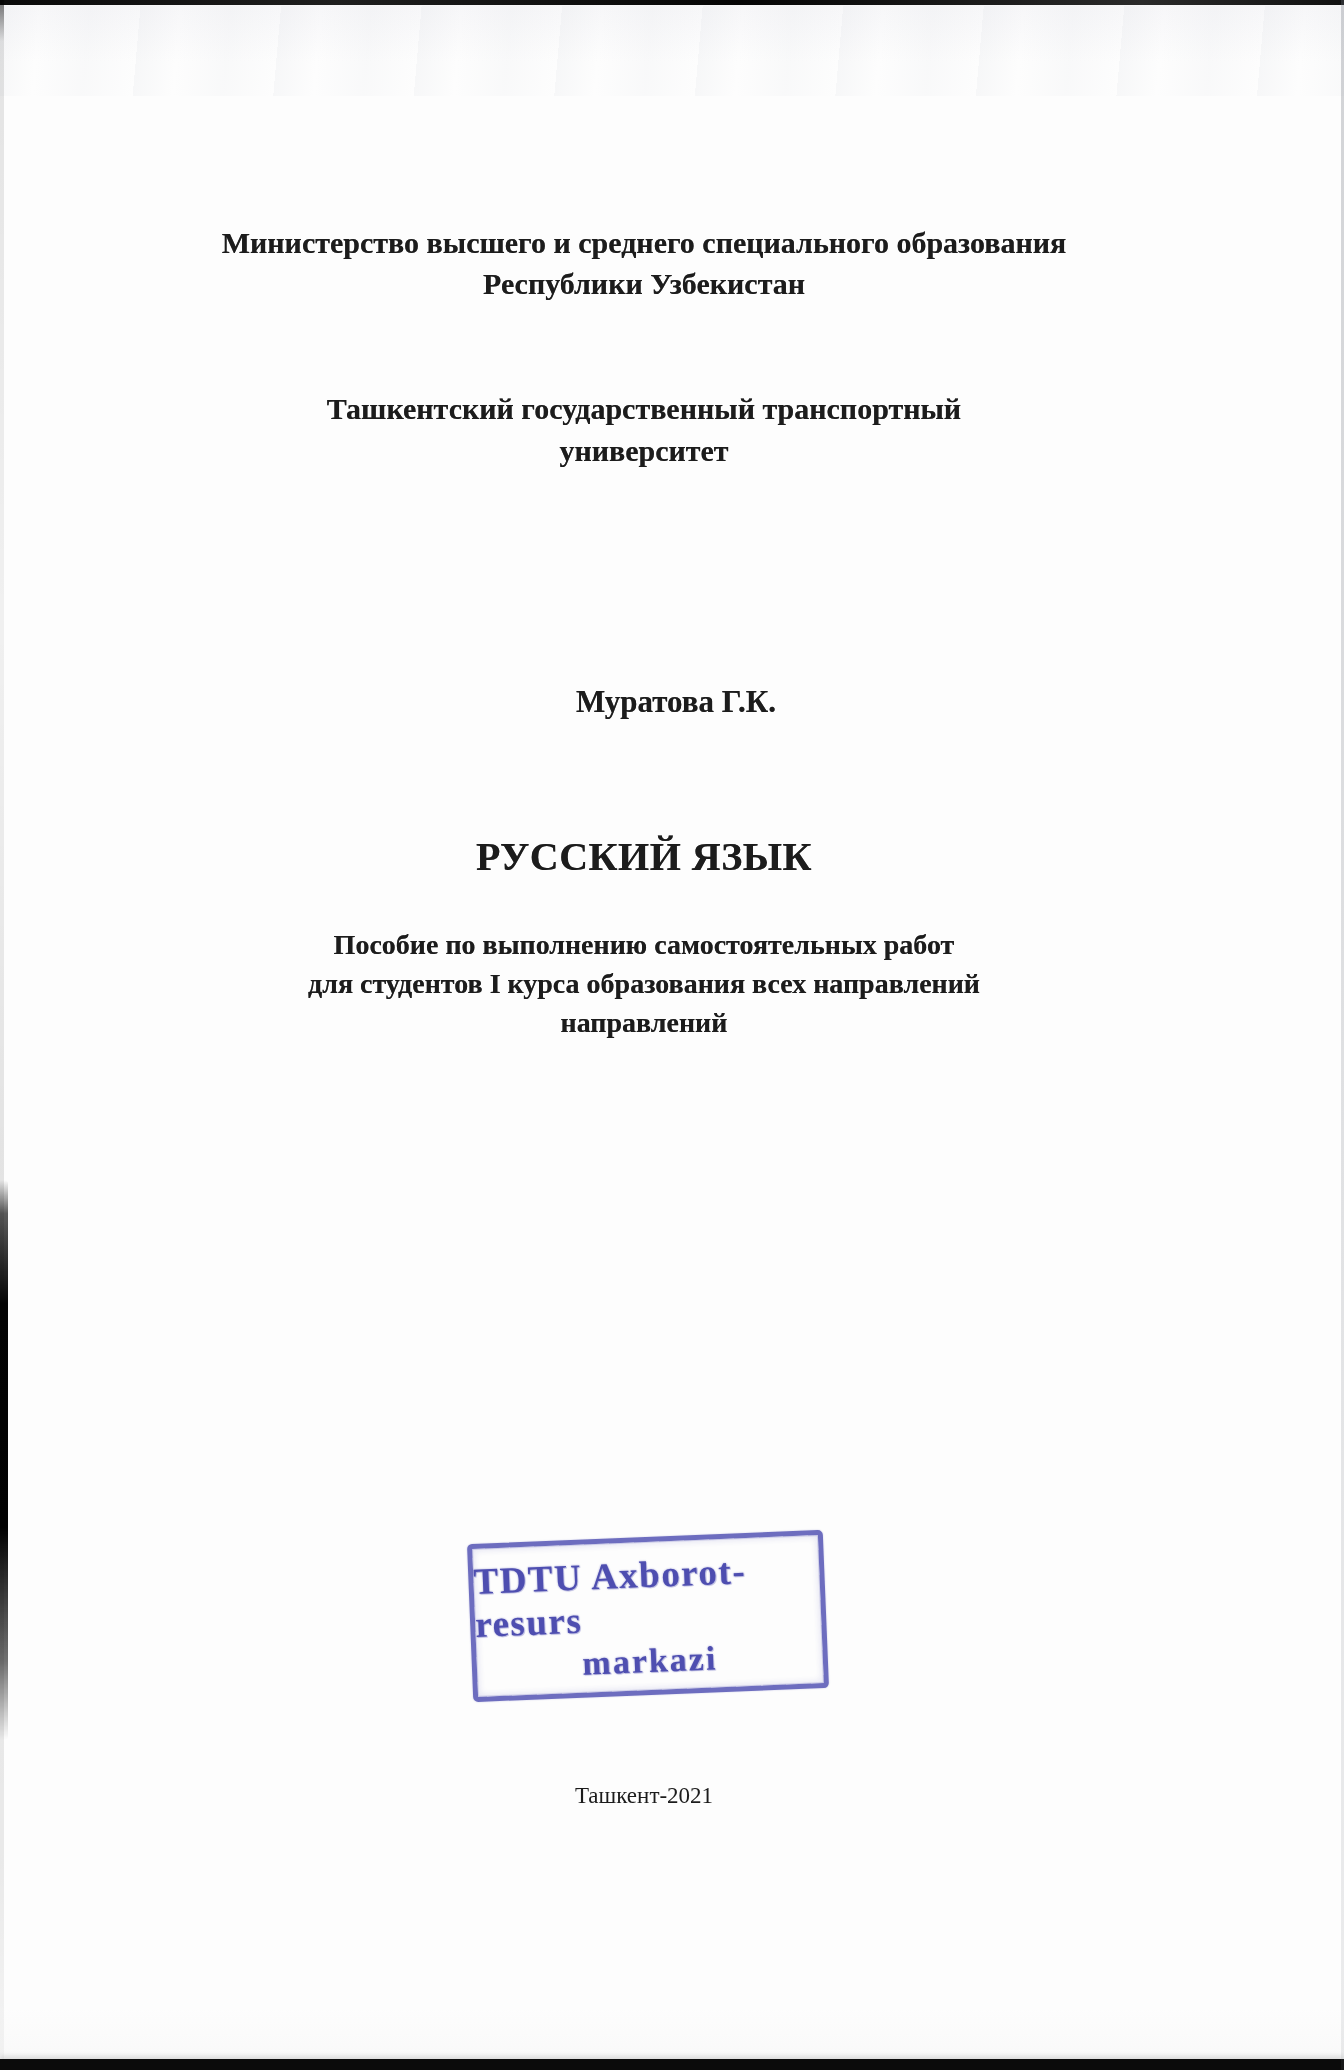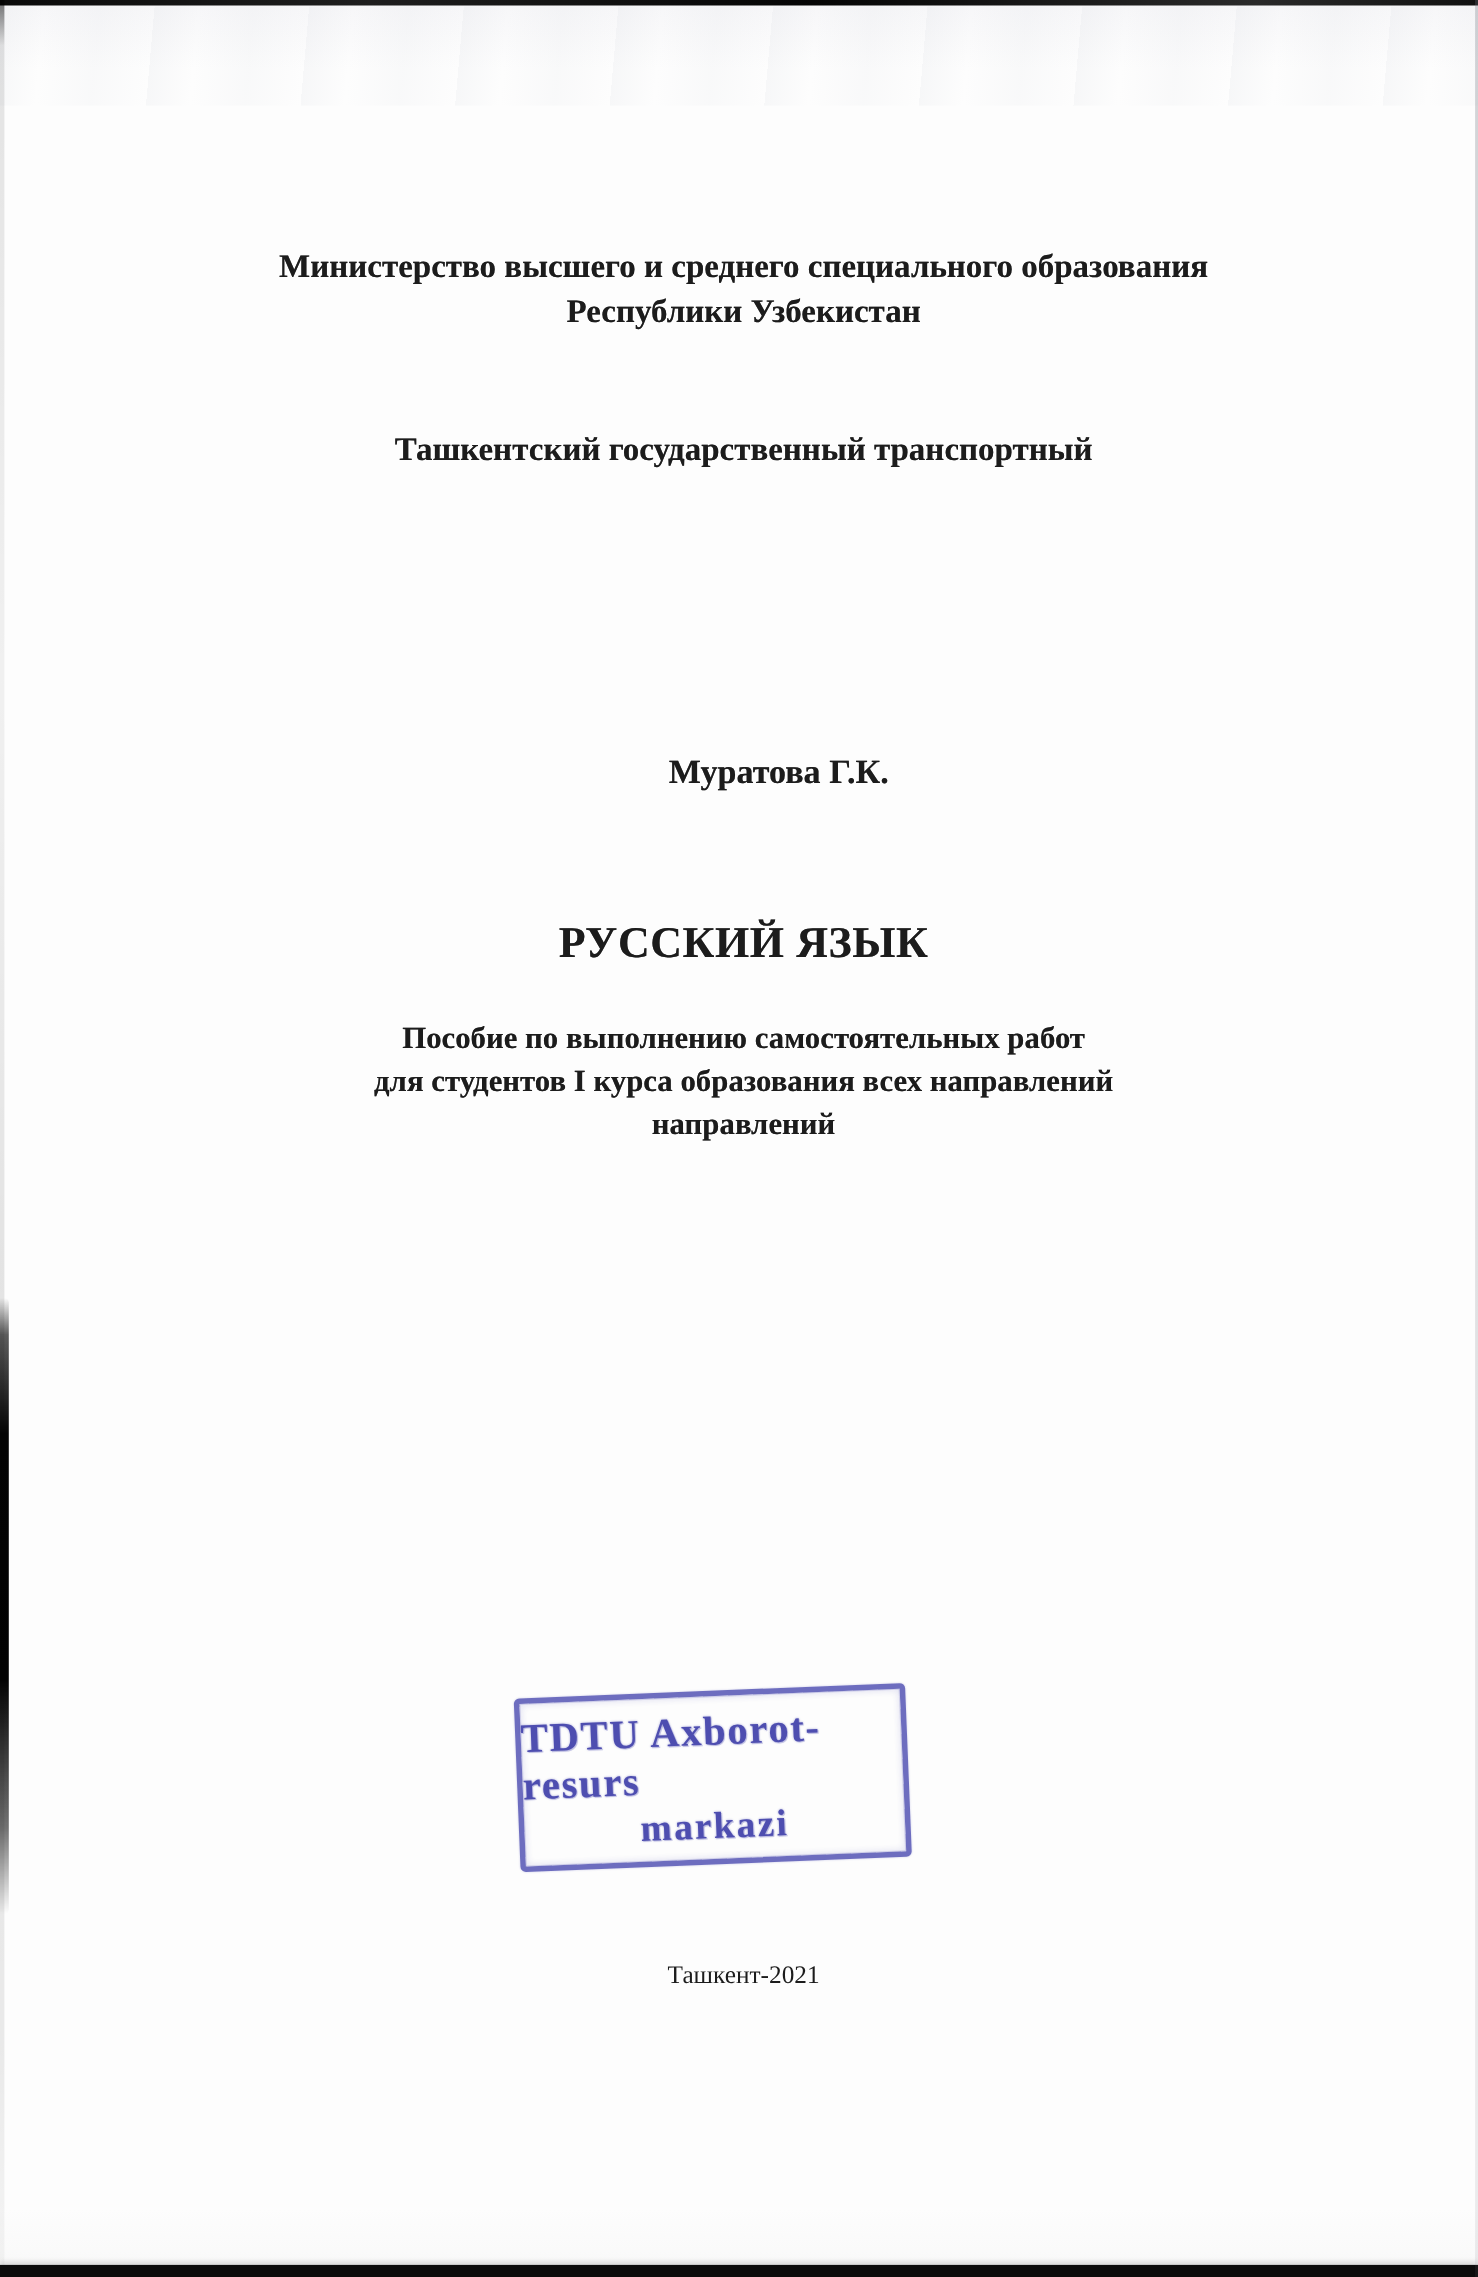--- a/index.html
+++ b/index.html
@@ -62,21 +62,20 @@
     width: 1288px;
     height: 100%;
   }
   .textblock {
     position: absolute;
     left: 0;
     width: 100%;
     text-align: center;
     font-weight: bold;
     text-shadow: 0 0 0.6px rgba(20,20,20,0.65);
-    margin-left: 32px;
   }
   .ministry   { top: 222px;  font-size: 30px; line-height: 41px; }
   .university { top: 388px;  font-size: 30px; line-height: 42px; }
   .author     { top: 684px;  font-size: 31px; padding-left: 32px; }
   .main-title { top: 833px;  font-size: 40px; letter-spacing: 0.5px; }
   .subtitle   { top: 925px;  font-size: 28px; line-height: 39px; }
   .imprint    { top: 1783px; font-size: 23px; font-weight: normal; text-shadow: none; }
 
   
   .stamp {
@@ -117,20 +116,21 @@
 
   <div class="content">
 
     <div class="textblock ministry">
       <div>Министерство высшего и среднего специального образования</div>
       <div>Республики Узбекистан</div>
     </div>
 
     <div class="textblock university">
       <div>Ташкентский государственный транспортный</div>
+      <div>университет</div>
     </div>
 
     <div class="textblock author">Муратова Г.К.</div>
 
     <div class="textblock main-title">РУССКИЙ ЯЗЫК</div>
 
     <div class="textblock subtitle">
       <div>Пособие по выполнению самостоятельных работ</div>
       <div>для студентов I курса образования всех направлений</div>
       <div>направлений</div>

